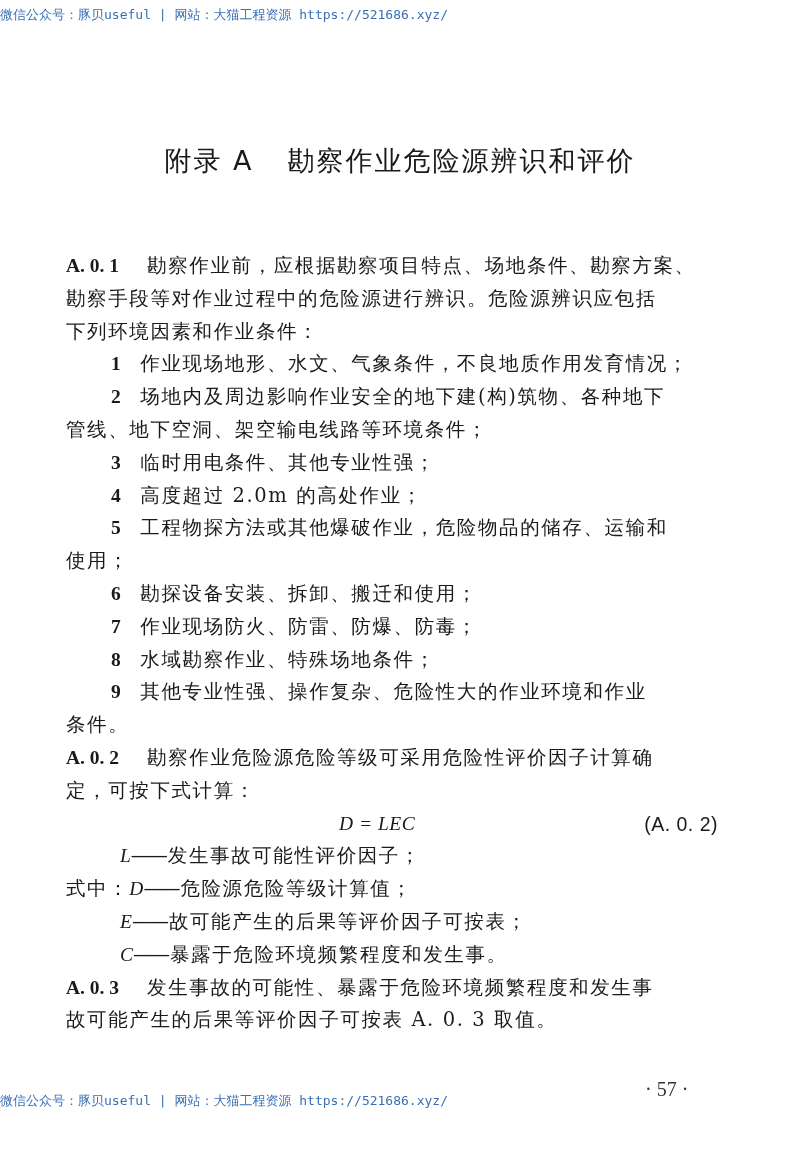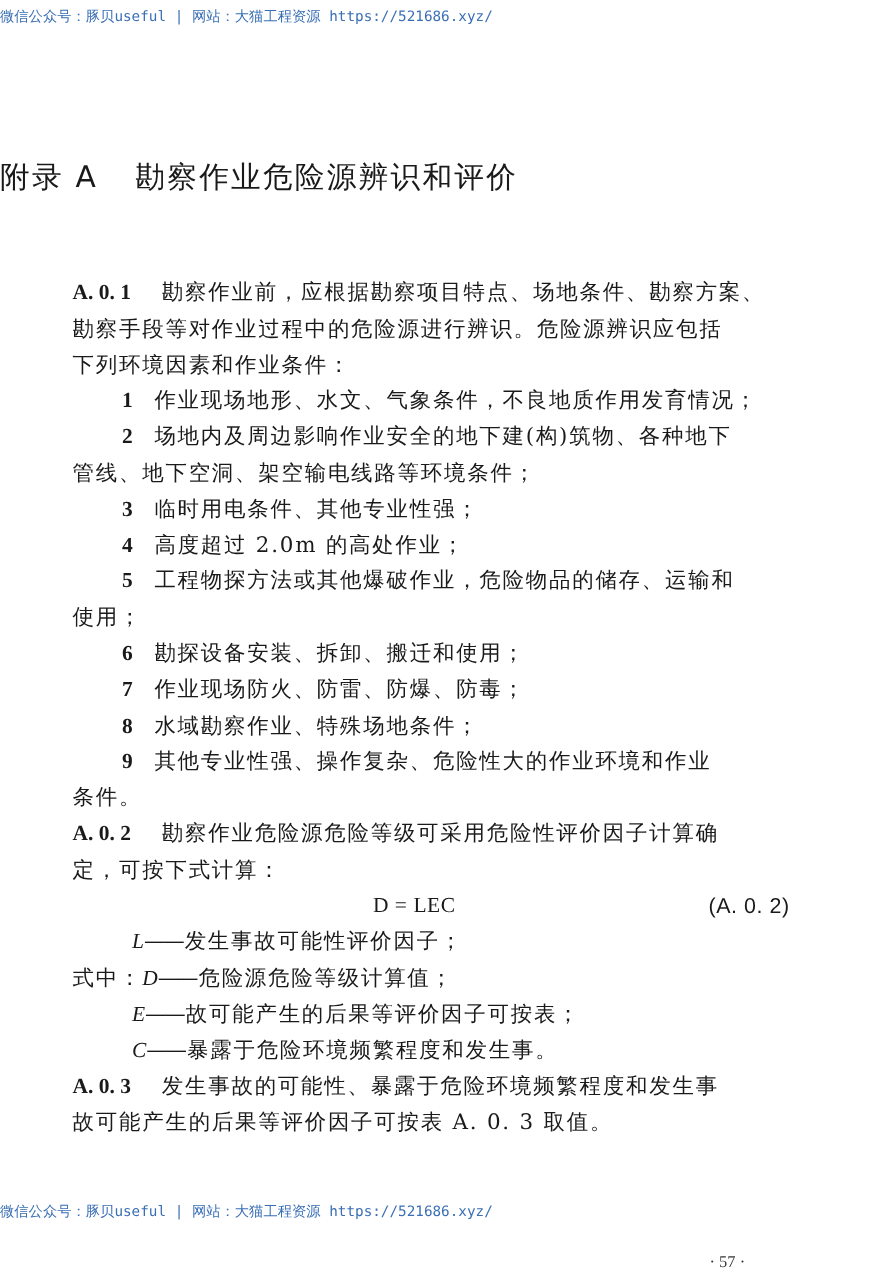--- a/index.html
+++ b/index.html
@@ -8,36 +8,36 @@
       font-family: "DejaVu Serif", "Liberation Serif", serif; color: #1a1a1a;
     }
     .watermark {
       position: absolute; left: 0; width: 800px; text-align: left;
       color: #3a6fb5; font-family: "DejaVu Sans Mono", "Liberation Mono", monospace;
       font-size: 13px; letter-spacing: 0px; white-space: nowrap;
     }
     .watermark.top { top: 6px; }
     .watermark.bottom { top: 1092px; }
     .title {
-      position: absolute; top: 143px; left: 0; width: 800px; 
+      position: absolute; top: 143px; left: 0; width: 800px; text-align: center;
       font-size: 27px; letter-spacing: 2px; font-family: "DejaVu Sans", "Liberation Sans", sans-serif; font-weight: normal;
     }
     .title .gap { display: inline-block; width: 34px; }
     .content { position: absolute; left: 66px; top: 250px; width: 670px; font-size: 19.5px; line-height: 32.8px; letter-spacing: 1.6px; }
     .line { white-space: nowrap; height: 32.8px; }
     .indent { padding-left: 45px; }
     .sec { font-weight: bold; font-family: "Liberation Serif", serif; letter-spacing: 0; margin-right: 28px; }
     .num { font-weight: bold; font-family: "Liberation Serif", serif; margin-right: 18px; }
     .formula { position: relative; height: 32.8px; }
-    .formula .eq { position: absolute; left: 273px; font-family: "Liberation Serif", serif; letter-spacing: 0.5px; }
+    .formula .eq { position: absolute; left: 273px; font-style: italic; font-family: "Liberation Serif", serif; letter-spacing: 0.5px; }
     .formula .ref { position: absolute; right: 18px; font-family: Liberation Sans, sans-serif; letter-spacing: 0.5px; }
     .var { font-style: italic; font-family: "Liberation Serif", serif; letter-spacing: 0; }
     .dash { letter-spacing: -2px; margin-right: 2px; }
     .defs-indent { padding-left: 54px; }
-    .pagenum { position: absolute; top: 1140px; left: 645px; font-size: 15px; color: #333; font-family: "Liberation Serif", serif; }
+    .pagenum { position: absolute; top: 1078px; left: 645px; font-size: 20px; color: #333; font-family: "Liberation Serif", serif; }
   </style>
 </head>
 <body>
 
 <div class="watermark top">微信公众号：豚贝useful | 网站：大猫工程资源 https://521686.xyz/</div>
 
 <div class="title">
   <span>附录 A</span><span class="gap"></span><span>勘察作业危险源辨识和评价</span>
 </div>
 

